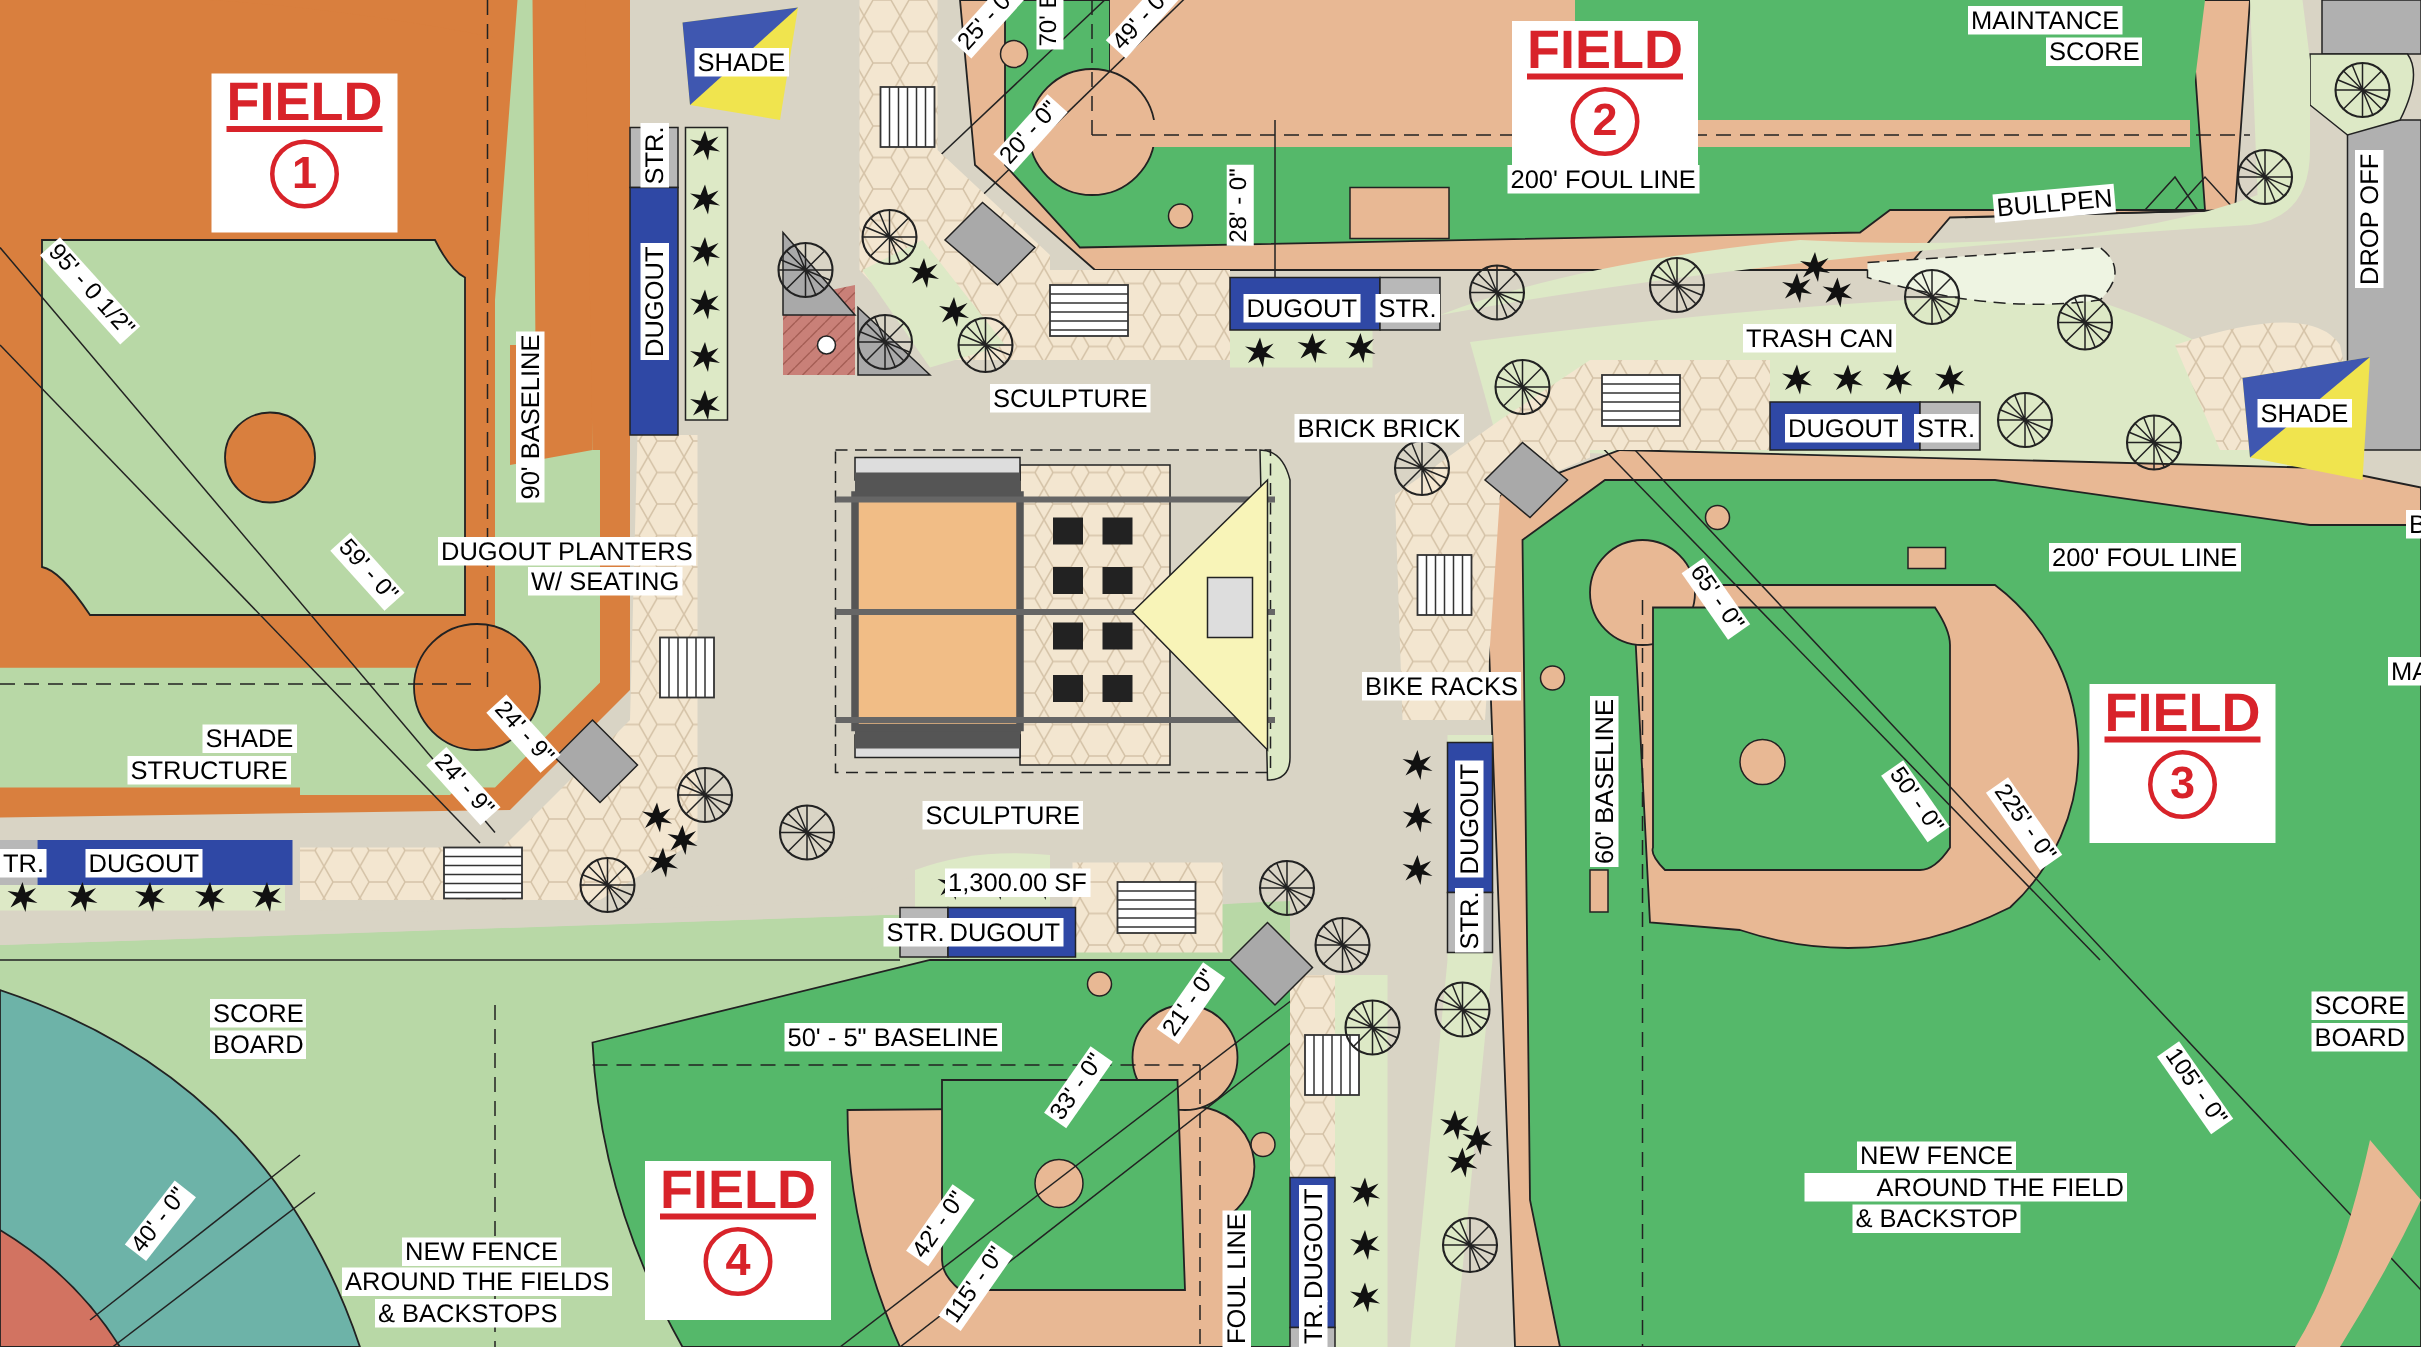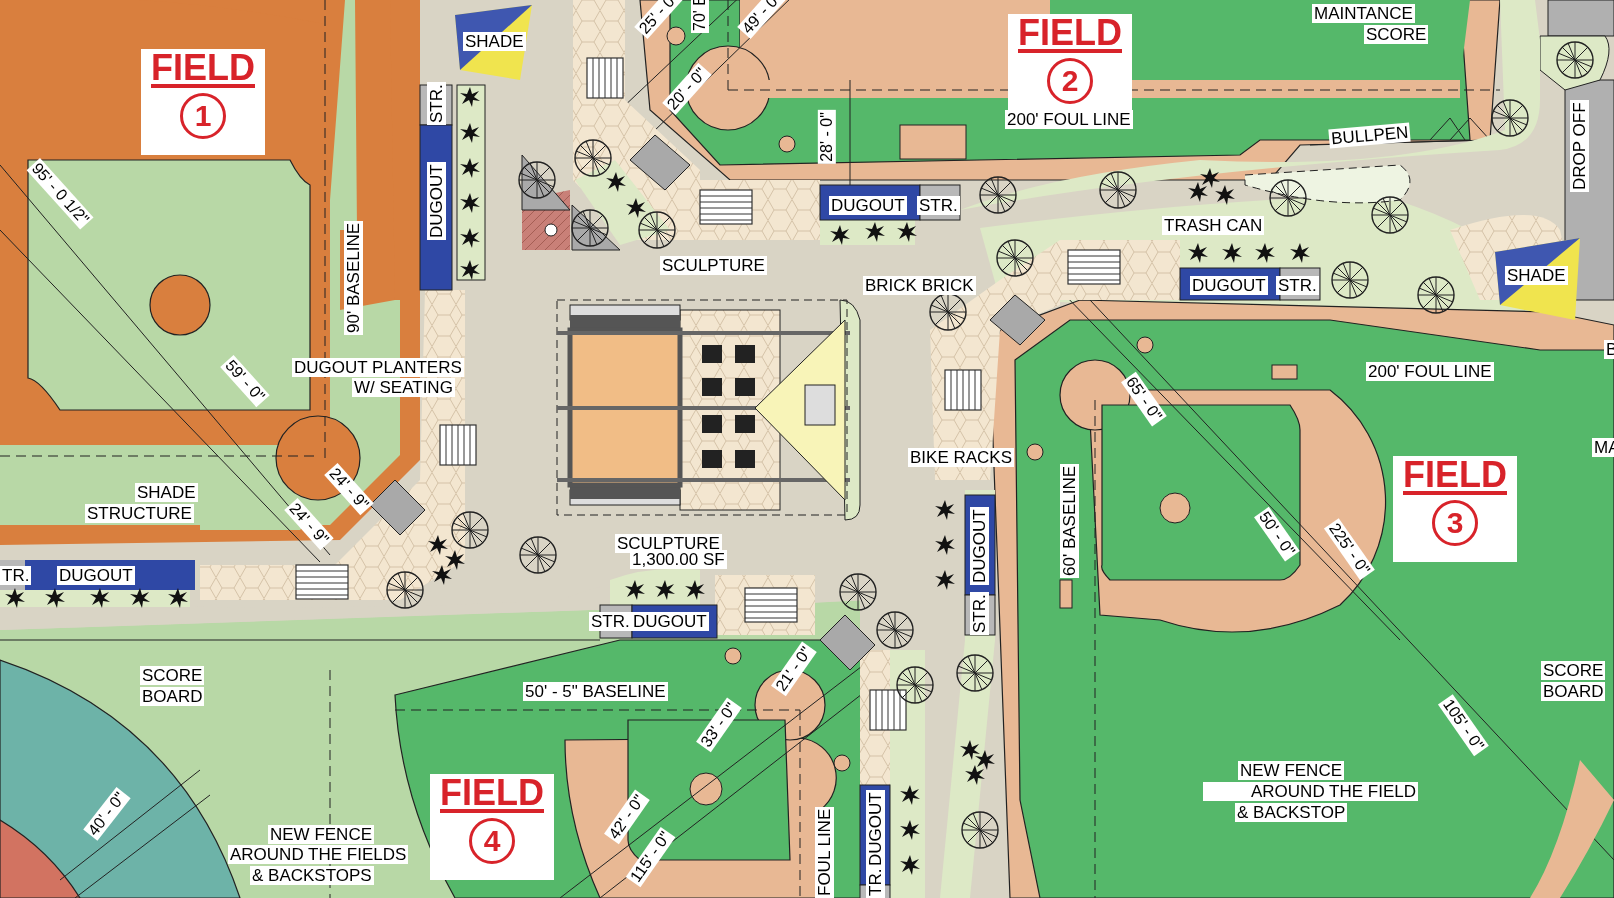--- a/index.html
+++ b/index.html
@@ -330,21 +330,21 @@
 <div class="tag" style="left:140px;top:687px;">BOARD</div>
 
 <div class="tag c" style="left:268px;top:825px;">NEW FENCE</div>
 <div class="tag c" style="left:228px;top:845px;">AROUND THE FIELDS</div>
 <div class="tag c" style="left:250px;top:866px;">&amp; BACKSTOPS</div>
 
 <div class="tag" style="left:660px;top:256px;">SCULPTURE</div>
 <div class="tag" style="left:863px;top:276px;">BRICK BRICK</div>
 <div class="tag" style="left:908px;top:448px;">BIKE RACKS</div>
 <div class="tag c" style="left:615px;top:534px;">SCULPTURE</div>
-<div class="tag c" style="left:630px;top:550px;">1,300.00 SF</div>
+<div class="tag c" style="left:630px;top:579px;">1,300.00 SF</div>
 
 <div class="tag" style="left:829px;top:196px;">DUGOUT</div>
 <div class="tag" style="left:917px;top:196px;">STR.</div>
 <div class="tag" style="left:1005px;top:110px;">200' FOUL LINE</div>
 
 <div class="tag r" style="left:1312px;top:4px;">MAINTANCE</div>
 <div class="tag r" style="left:1364px;top:25px;">SCORE</div>
 <div class="tag" style="left:1329px;top:126px;transform:rotate(-5deg);">BULLPEN</div>
 <div class="tag" style="left:1162px;top:216px;">TRASH CAN</div>
 <div class="tag" style="left:1190px;top:276px;">DUGOUT</div>

